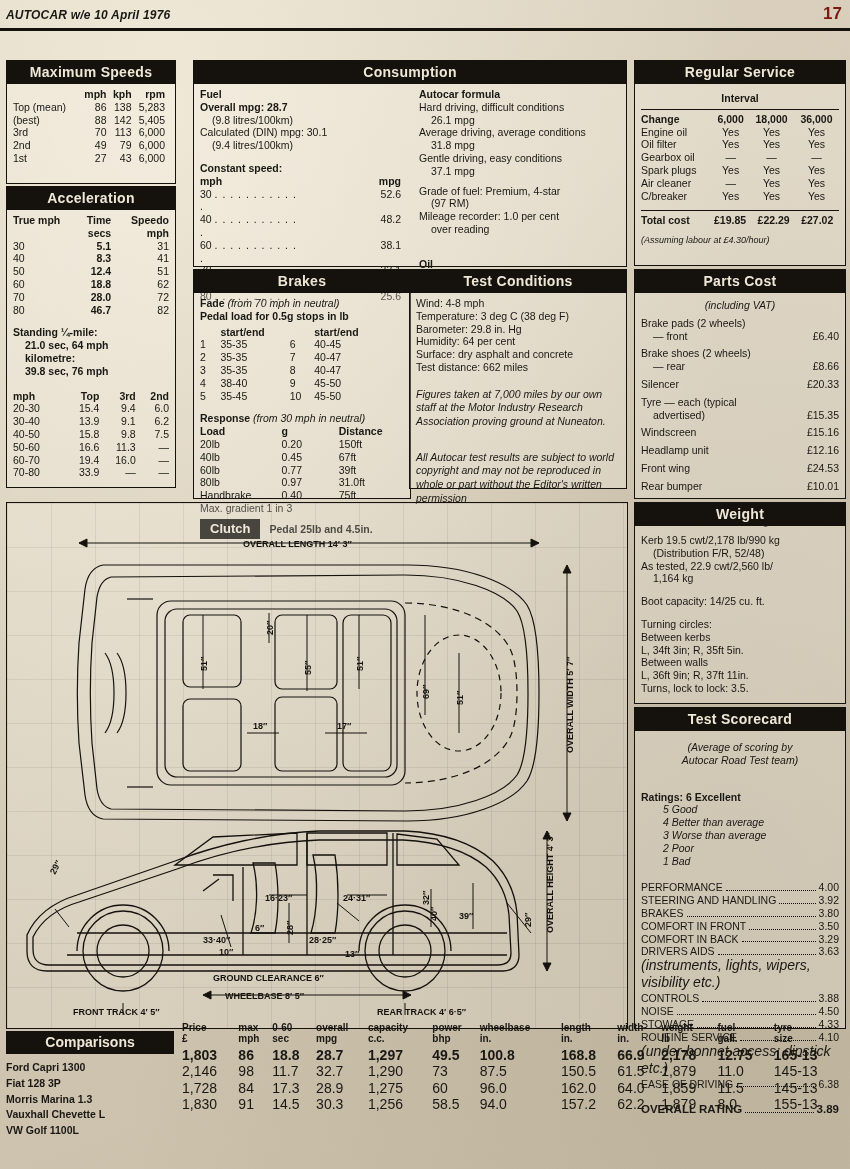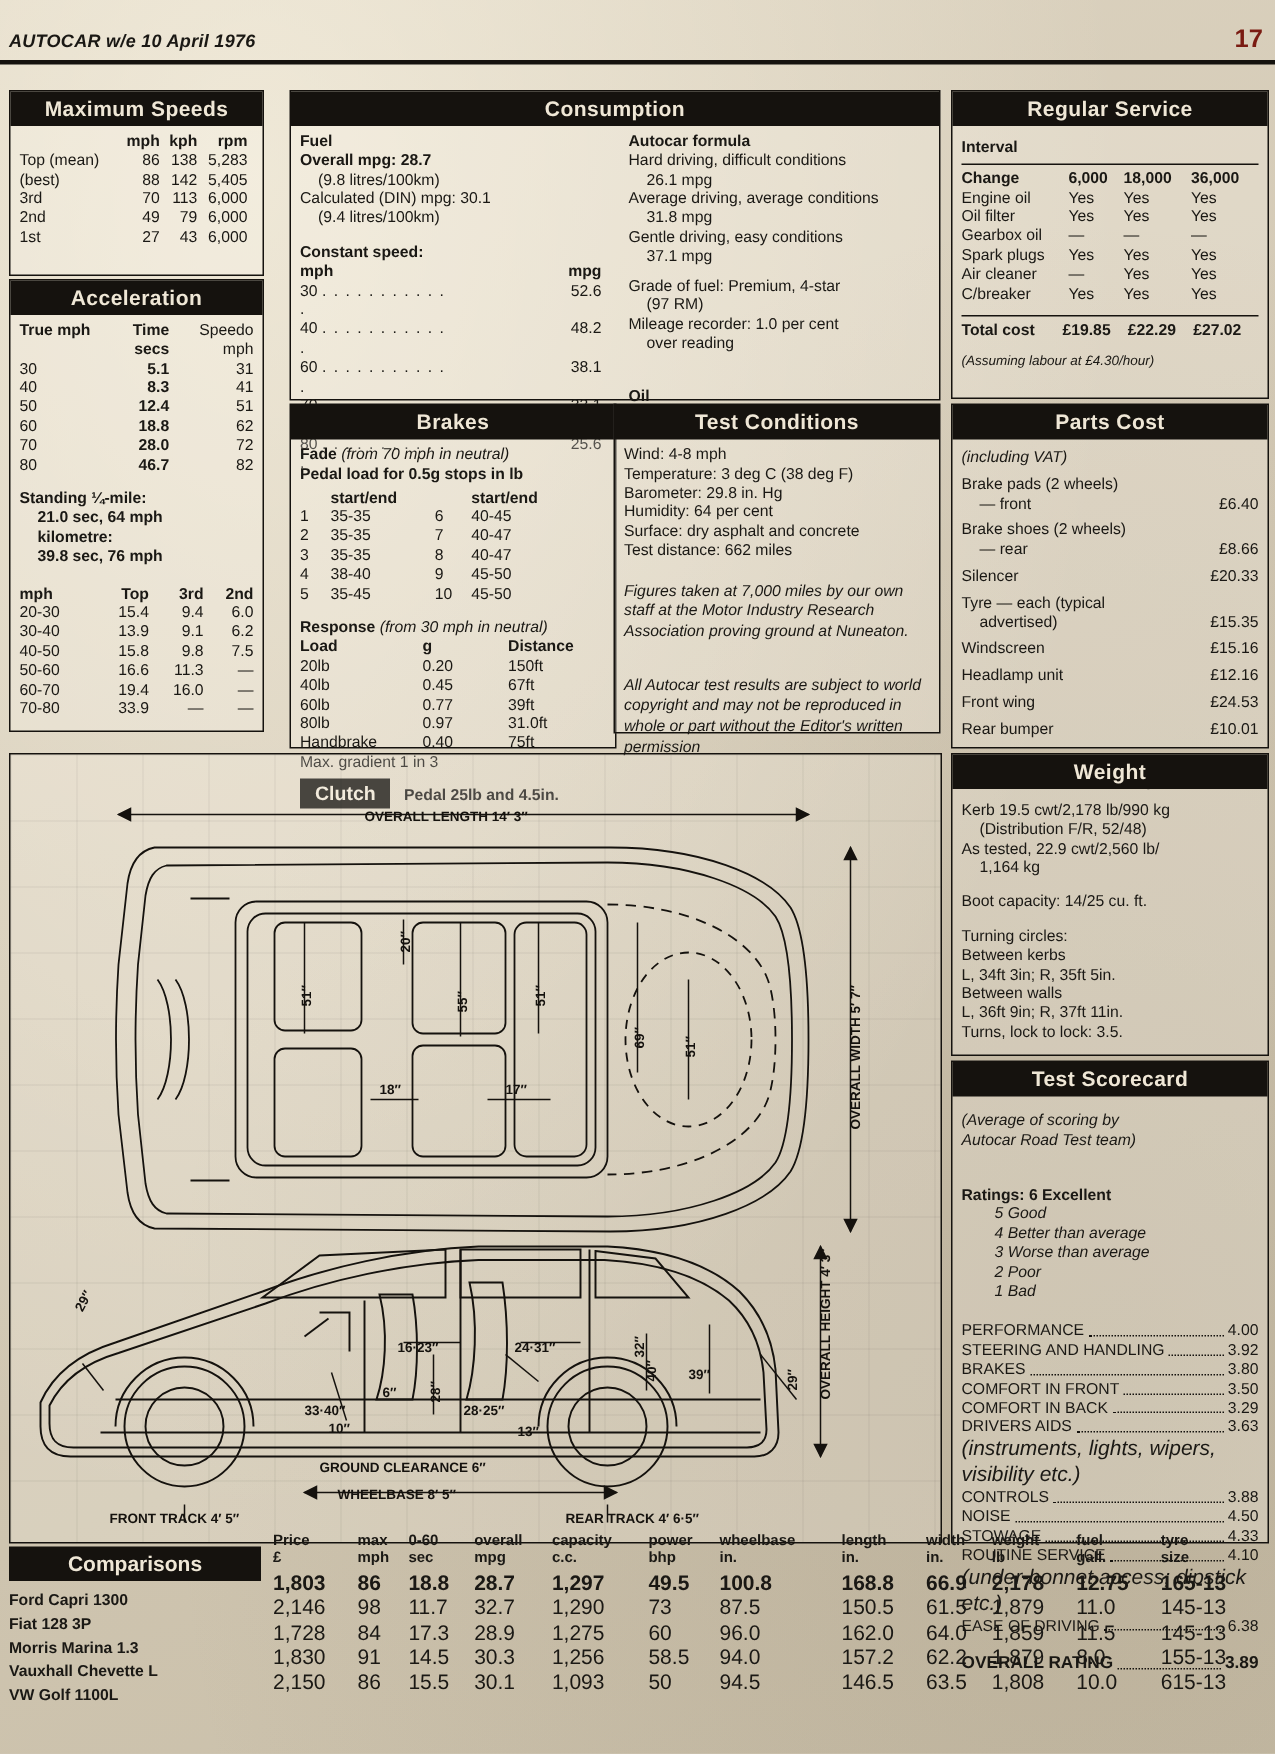--- a/index.html
+++ b/index.html
@@ -12,21 +12,21 @@
     position:relative;
   }
   .page{
     position:absolute;inset:0;
     background:
       radial-gradient(ellipse at 20% 10%, rgba(255,250,235,.55), rgba(255,250,235,0) 60%),
       radial-gradient(ellipse at 85% 80%, rgba(120,105,80,.18), rgba(120,105,80,0) 60%),
       linear-gradient(160deg,#ded5c2 0%,#d3c9b5 40%,#c9bfa9 100%);
   }
   .hdr{
-    position:absolute;left:0;right:0;top:20px;height:20px;
+    position:absolute;left:0;right:0;top:8px;height:20px;
     border-bottom:3px solid #15120e;
   }
   .hdr .issue{
     position:absolute;left:6px;top:0;font-size:12px;font-style:italic;font-weight:bold;
     letter-spacing:.2px;
   }
   .hdr .pageno{
     position:absolute;right:8px;top:-4px;font-size:17px;font-weight:bold;color:#7a1b12;
   }
 
@@ -36,21 +36,21 @@
     background:#15120e;color:#efe7d6;text-align:center;font-weight:bold;
     font-size:14px;letter-spacing:.3px;padding:3px 0 4px;
   }
   .body{padding:4px 6px 5px;font-size:10.5px;line-height:1.22;}
   b{font-weight:bold;}
   .ital{font-style:italic;}
 
   table{border-collapse:collapse;font-size:10.5px;}
   td,th{padding:0 0 0 0;vertical-align:top;font-weight:normal;text-align:left;}
   .r{text-align:right;}
-  .c{}
+  .c{text-align:center;}
 
   .dots{letter-spacing:1px;}
 
   
   #maxspeeds{left:6px;top:60px;width:168px;height:122px;}
   #accel{left:6px;top:186px;width:168px;height:300px;}
   #consumption{left:193px;top:60px;width:432px;height:205px;}
   #brakes{left:193px;top:269px;width:216px;height:228px;}
   #testcond{left:409px;top:269px;width:216px;height:218px;}
   #regservice{left:634px;top:60px;width:210px;height:204px;}
@@ -160,21 +160,21 @@
   </div>
 
   <div class="panel" id="accel">
     <div class="bar">Acceleration</div>
     <div class="body">
       <table style="width:100%">
         <tbody>
             <tr>
           <td style="font-weight:bold;width:34%">True mph</td>
           <td style="font-weight:bold" class="r">Time secs</td>
-          <td style="font-weight:normal" class="r">Speedo mph</td>
+          <td style="font-weight:bold" class="r">Speedo mph</td>
         </tr>
         <tr>
               <td>30</td>
               <td class="r"><b>5.1</b></td>
               <td class="r">31</td>
             </tr>
         <tr>
               <td>40</td>
               <td class="r"><b>8.3</b></td>
               <td class="r">41</td>
@@ -870,33 +870,19 @@
             <td>30.3</td>
             <td>1,256</td>
             <td>58.5</td>
             <td>94.0</td>
             <td>157.2</td>
             <td>62.2</td>
             <td>1,879</td>
             <td>8.0</td>
             <td>155-13</td>
           </tr>
-          <tr>
-            <td>2,150</td>
-            <td>86</td>
-            <td>15.5</td>
-            <td>30.1</td>
-            <td>1,093</td>
-            <td>50</td>
-            <td>94.5</td>
-            <td>146.5</td>
-            <td>63.5</td>
-            <td>1,808</td>
-            <td>10.0</td>
-            <td>615-13</td>
-          </tr>
         </tbody>
           </table>
       </div>
     </div>
   </div>
 
 </div>
 
 </body></html>

